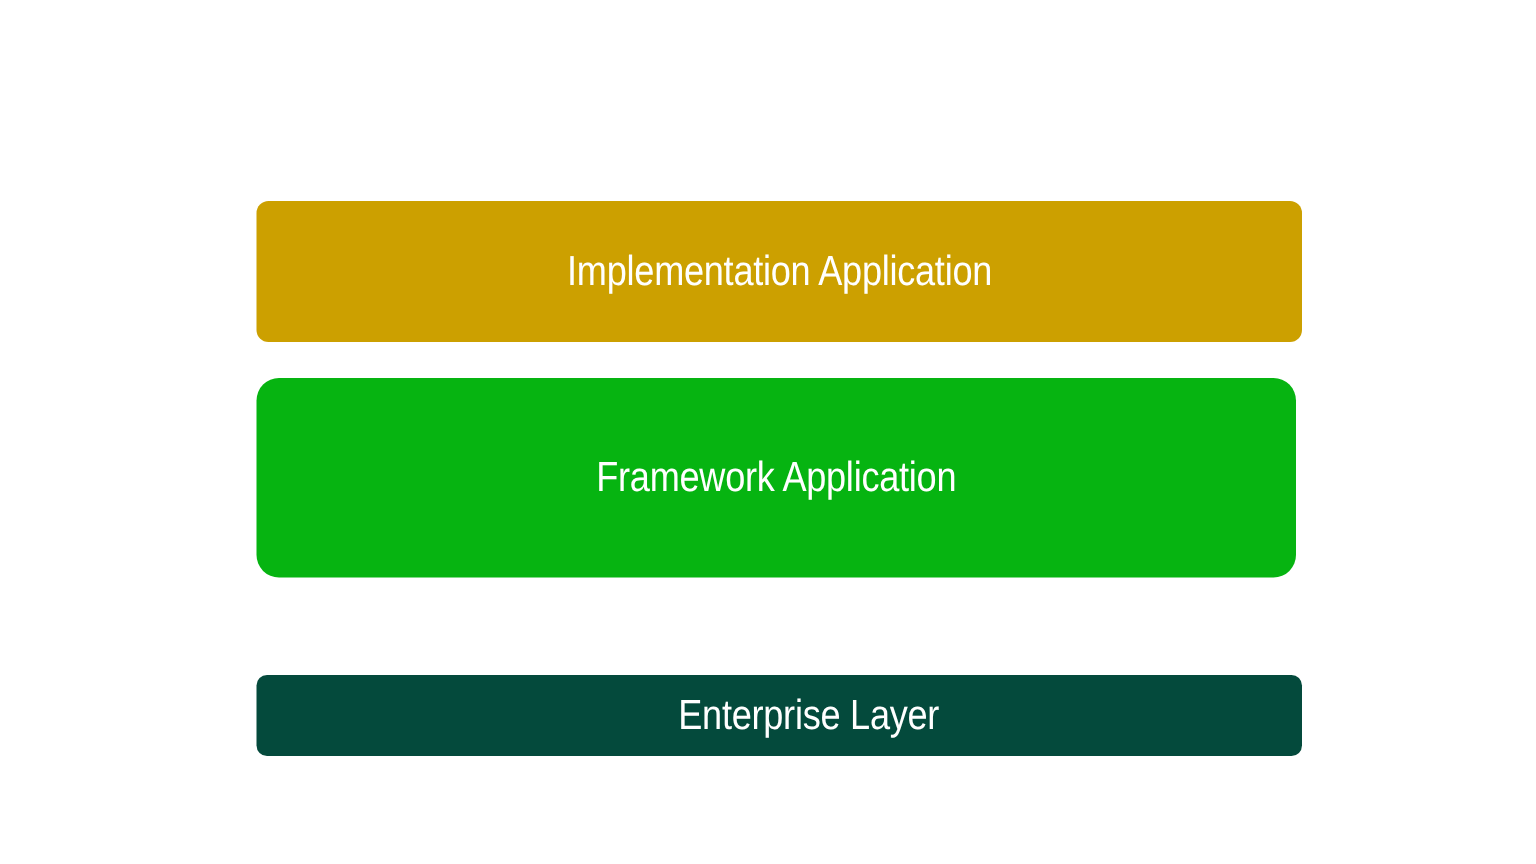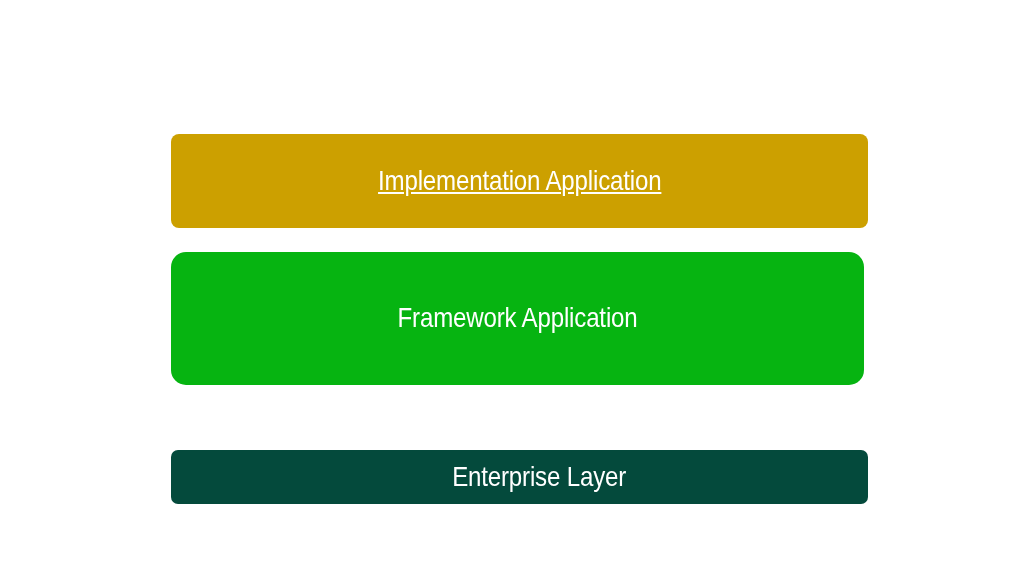--- a/index.html
+++ b/index.html
@@ -46,21 +46,20 @@
   }
 
   
   #layer-implementation {
     left: 171px;
     top: 134px;
     width: 697px;
     height: 94px;
     background: #cca000;
     border-radius: 8px;
-    text-decoration: underline;
   }
   #layer-implementation .layer-label {
     position: relative;
     top: 0px;
   }
 
   
   #layer-framework {
     left: 171px;
     top: 252px;

